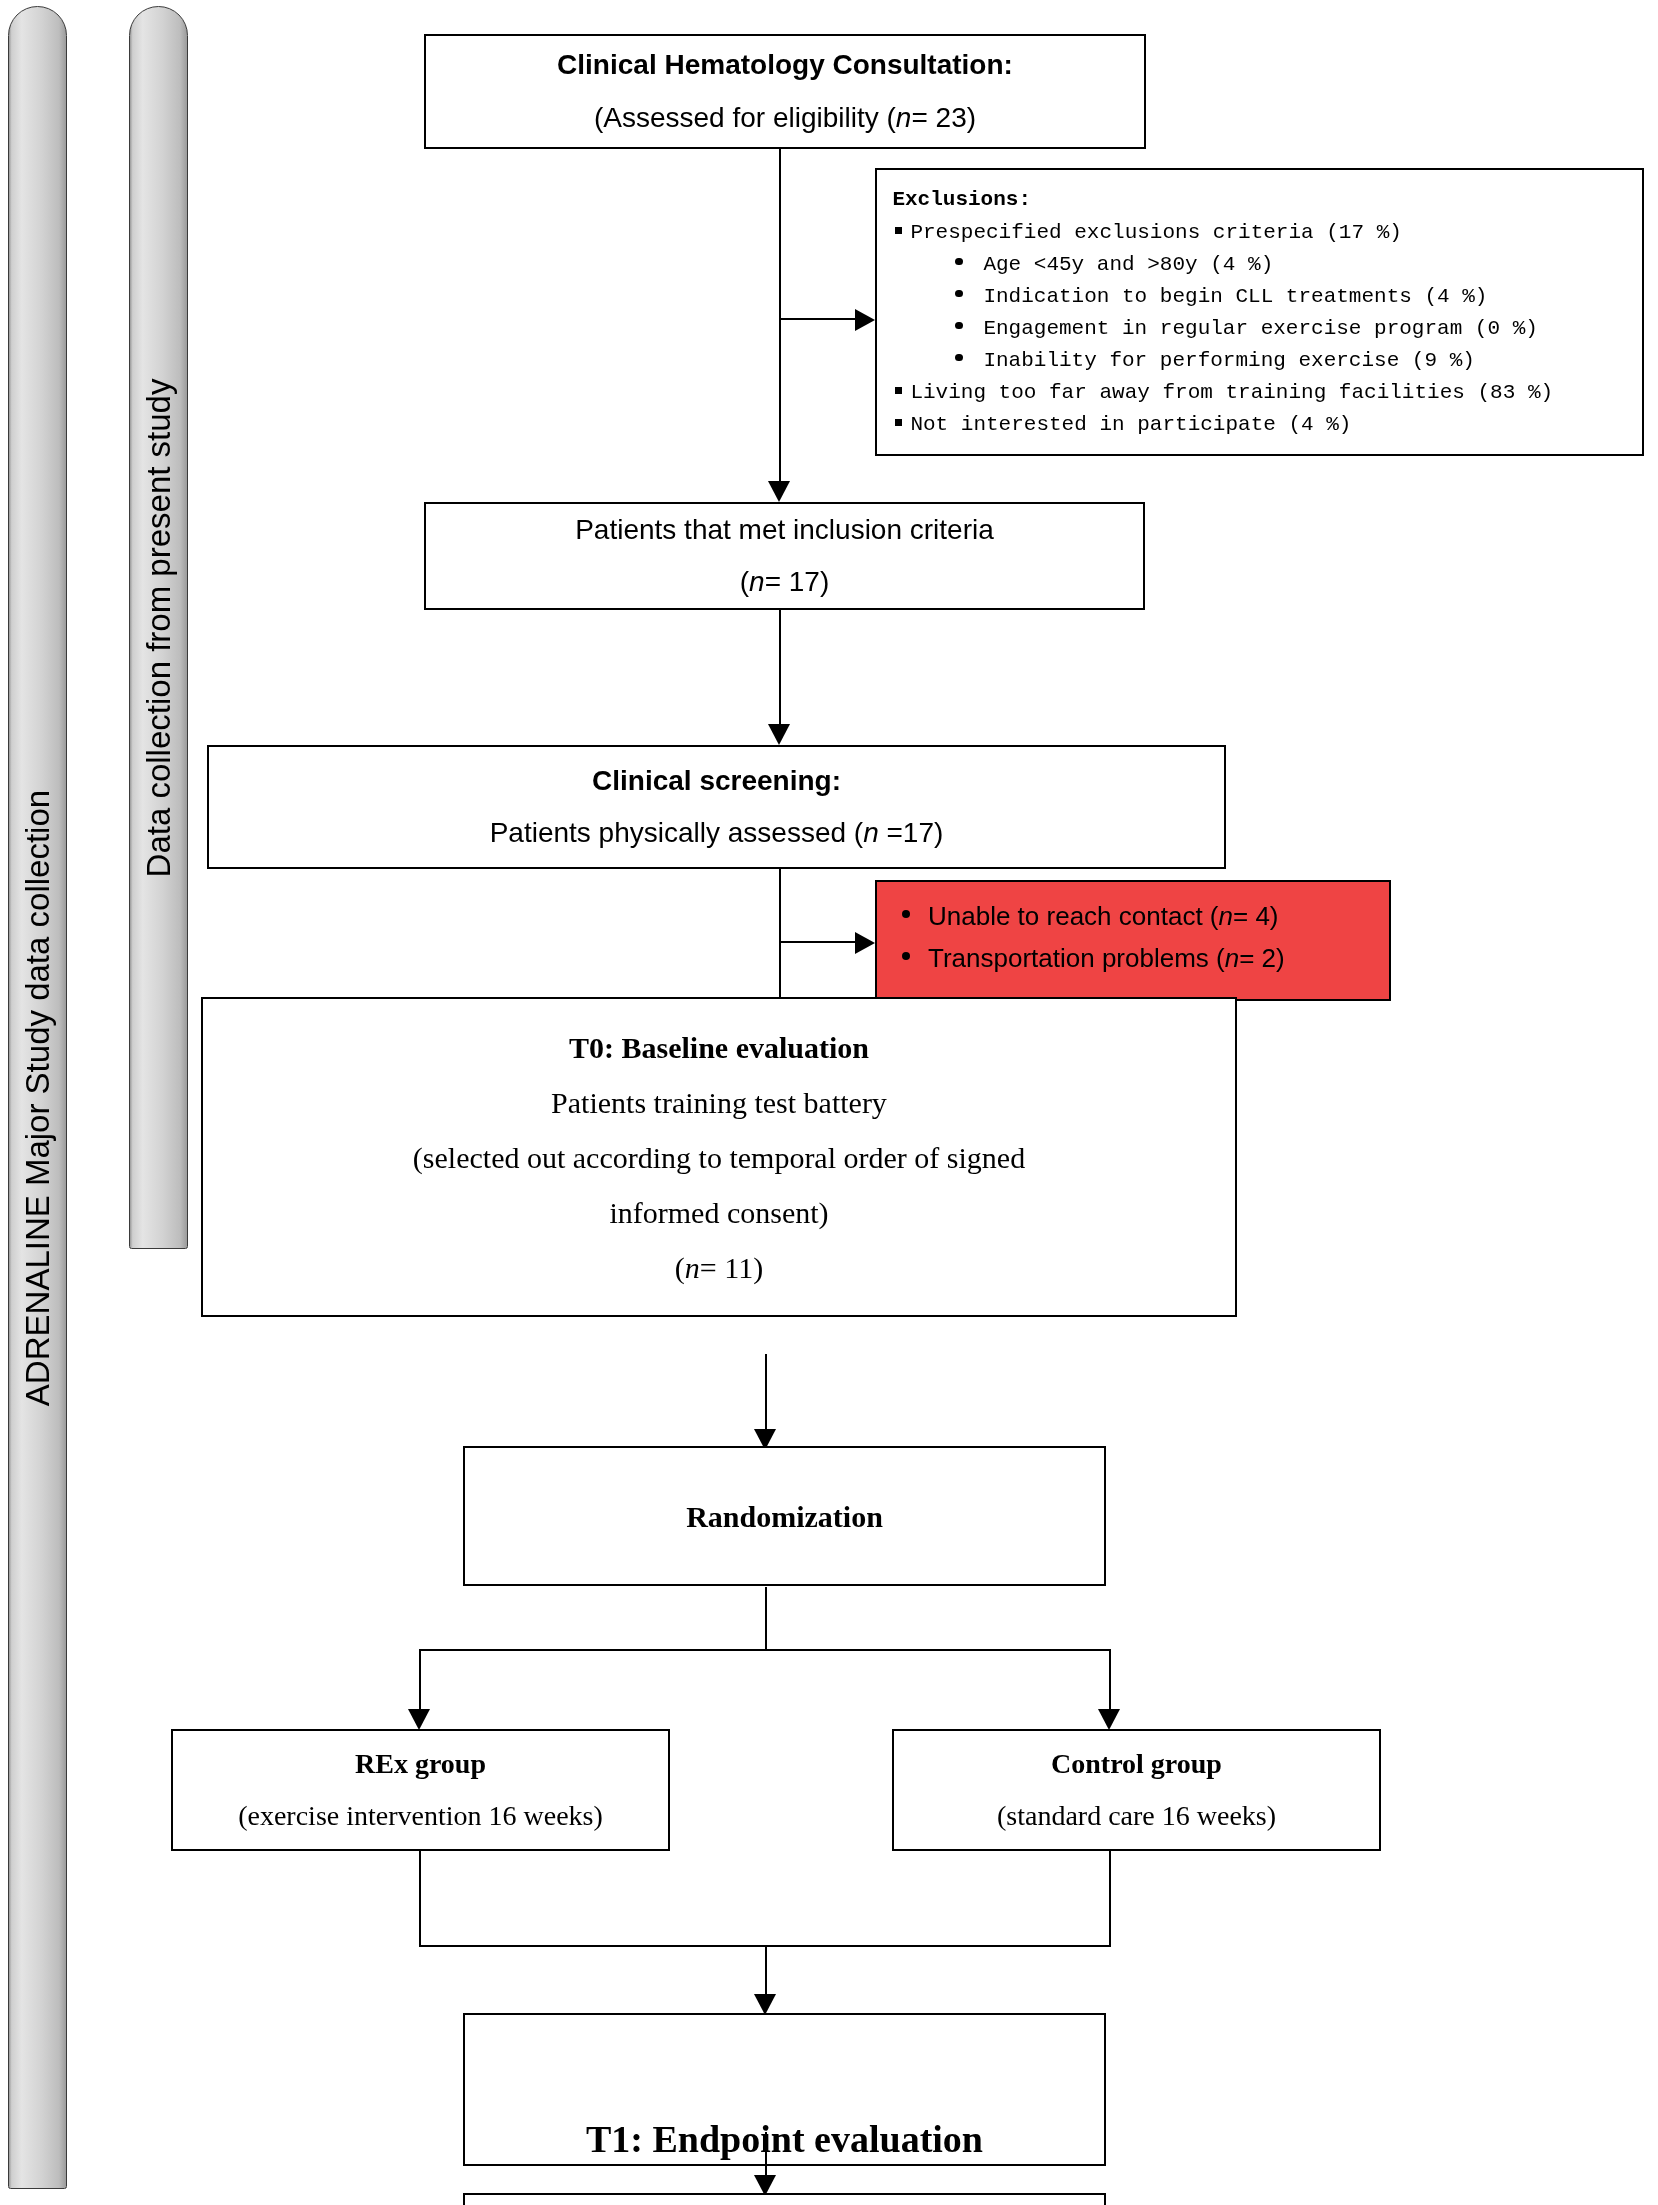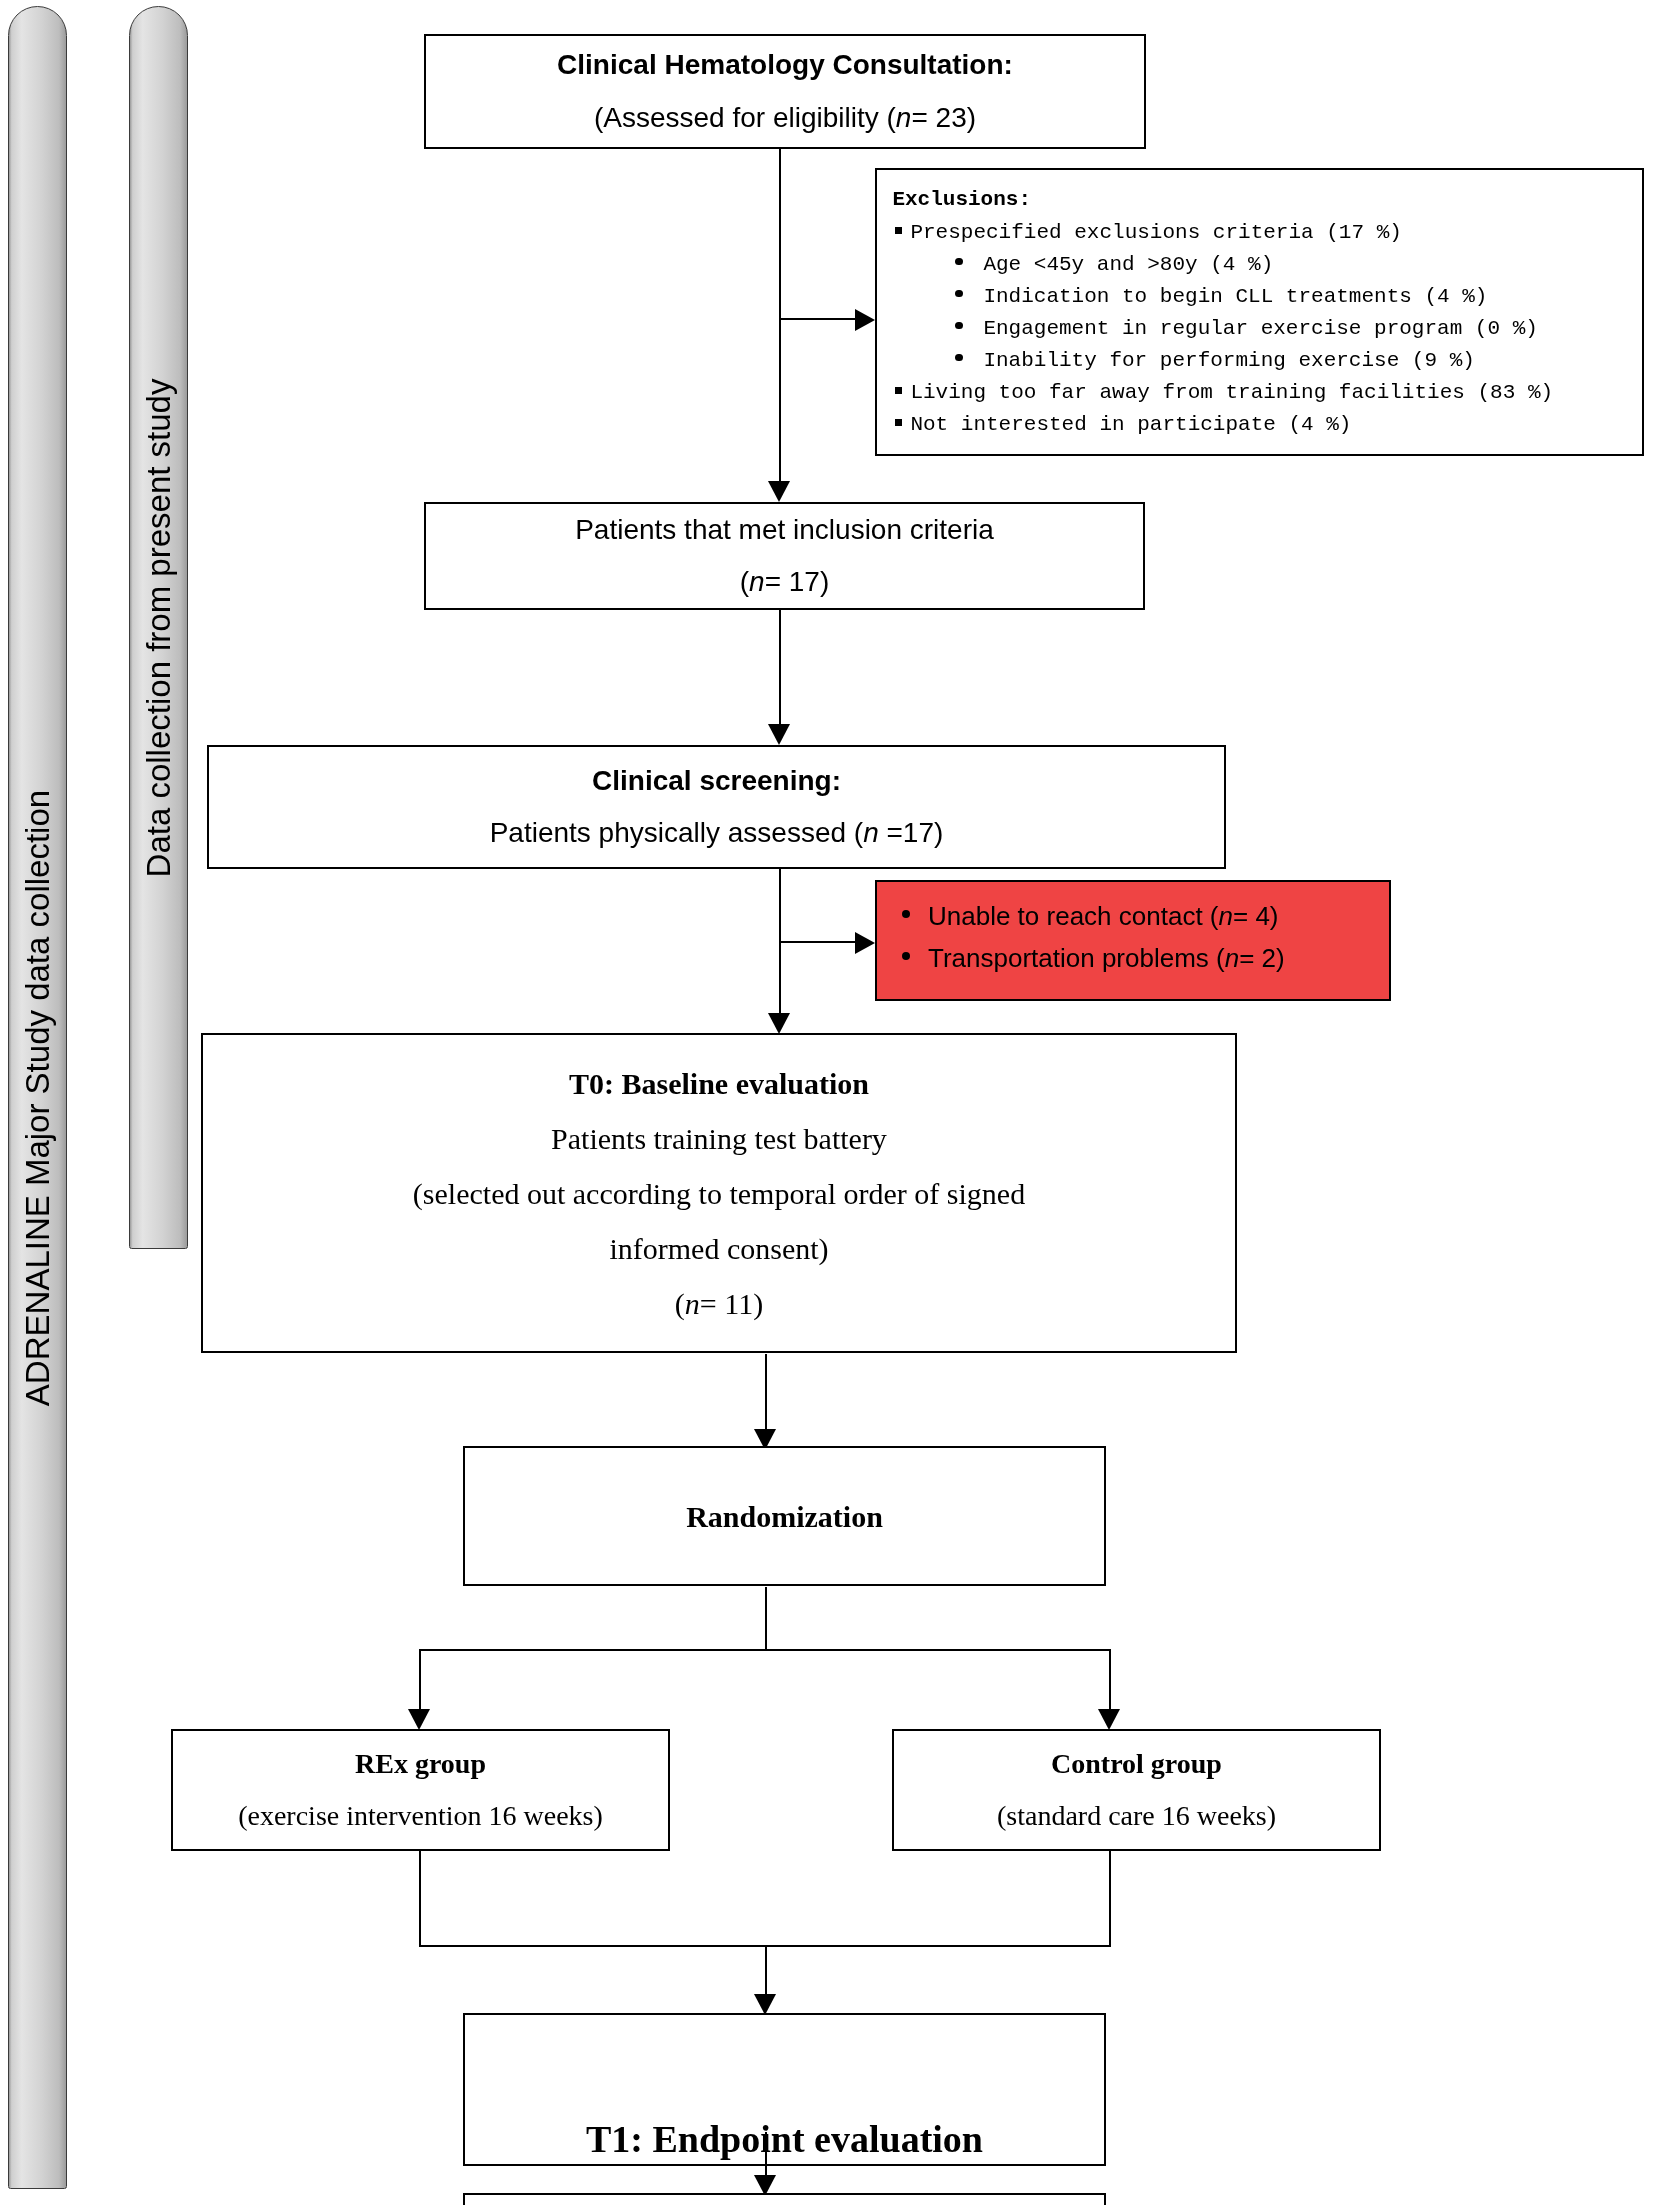--- a/index.html
+++ b/index.html
@@ -166,21 +166,21 @@
     <ul>
       <li>
         <span>Unable to reach contact (</span><span class="ital">n</span><span>= 4)</span>
       </li>
       <li>
         <span>Transportation problems (</span><span class="ital">n</span><span>= 2)</span>
       </li>
     </ul>
   </div>
 
-  <div class="box serif" style="left:201px; top:1033px; width:1036px; height:320px; font-size:30px;">
+  <div class="box serif" style="left:201px; top:997px; width:1036px; height:320px; font-size:30px;">
     <div class="line b">T0: Baseline evaluation</div>
     <div class="line">Patients training test battery</div>
     <div class="line">(selected out according to temporal order of signed</div>
     <div class="line">informed consent)</div>
     <div class="line">
       <span>(</span><span class="ital">n</span><span>= 11)</span>
     </div>
   </div>
 
   <div class="vline" style="left:765px; top:1354px; height:77px;"></div>

